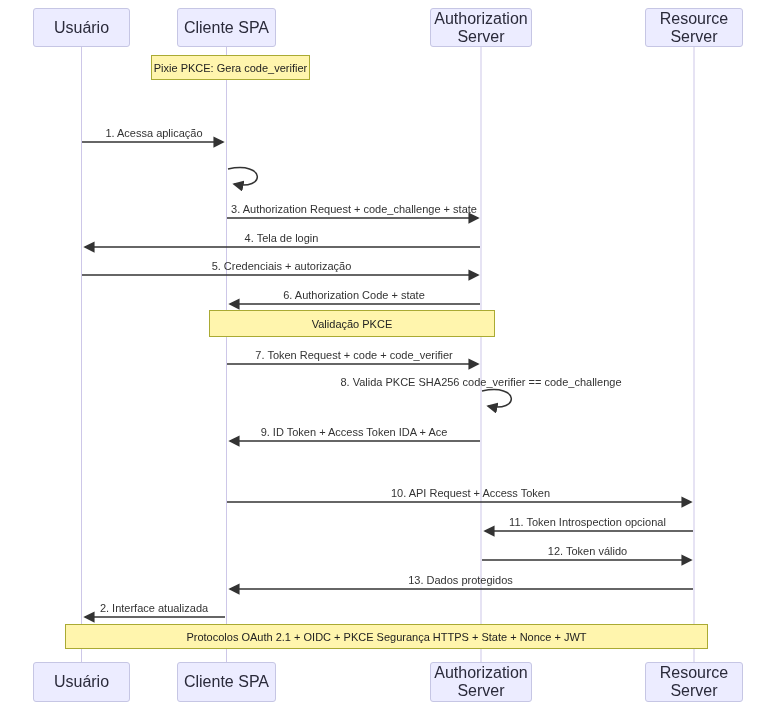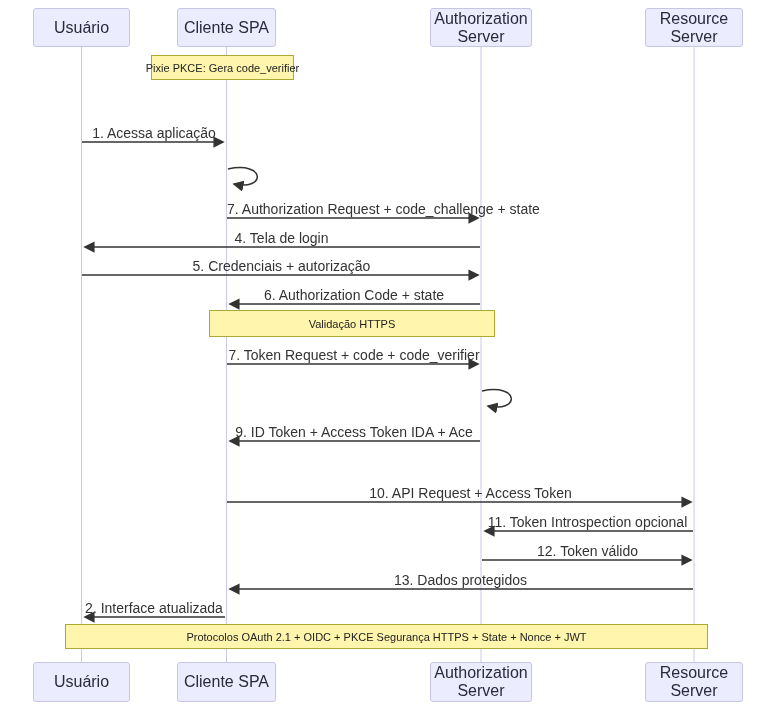--- a/index.html
+++ b/index.html
@@ -12,21 +12,21 @@
     position:absolute;display:flex;align-items:center;justify-content:center;
     background:#ECECFF;border:1px solid #c6c6e4;border-radius:3px;
     font-size:16px;color:#2a2a3a;box-sizing:border-box;text-align:center;
   }
   .note-box{
     position:absolute;display:flex;align-items:center;justify-content:center;
     background:#FFF5AD;border:1px solid #AAAA33;
     font-size:11px;color:#222222;box-sizing:border-box;text-align:center;white-space:nowrap;
   }
   .msg-label{
-    position:absolute;height:14px;line-height:14px;font-size:14px;color:#333333;
+    position:absolute;height:14px;line-height:14px;font-size:11px;color:#333333;
     text-align:center;white-space:nowrap;overflow:visible;
   }
 </style>
 </head>
 <body>
 
 <div id="canvas">
 
   <svg id="diagram-svg" viewBox="0 0 784 720">
     <defs>
@@ -75,36 +75,37 @@
   <div class="actor-box" style="left:177px;top:662px;width:99px;height:40px;">
       <span>Cliente SPA</span>
     </div>
   <div class="actor-box" style="left:430px;top:662px;width:102px;height:40px;">
       <span>Authorization Server</span>
     </div>
   <div class="actor-box" style="left:645px;top:662px;width:98px;height:40px;">
       <span>Resource Server</span>
     </div>
 
-  <div class="note-box" style="left:151px;top:55px;width:143px;height:25px;">
+  <div class="note-box" style="left:151px;top:55px;width:159px;height:25px;">
       <span>Pixie PKCE: Gera code_verifier</span>
     </div>
   <div class="note-box" style="left:209px;top:310px;width:286px;height:27px;">
-      <span>Validação HTTPS</span>
+      <span>Validação PKCE</span>
     </div>
   <div class="note-box" style="left:65px;top:624px;width:643px;height:25px;">
       <span>Protocolos OAuth 2.1 + OIDC + PKCE Segurança HTTPS + State + Nonce + JWT</span>
     </div>
 
   <div class="msg-label" style="left:82px;top:126px;width:144px;">1. Acessa aplicação</div>
-  <div class="msg-label" style="left:227px;top:202px;width:254px;">7. Authorization Request + code_challenge + state</div>
+  <div class="msg-label" style="left:227px;top:202px;width:254px;">3. Authorization Request + code_challenge + state</div>
   <div class="msg-label" style="left:82px;top:231px;width:399px;">4. Tela de login</div>
   <div class="msg-label" style="left:82px;top:259px;width:399px;">5. Credenciais + autorização</div>
   <div class="msg-label" style="left:227px;top:288px;width:254px;">6. Authorization Code + state</div>
   <div class="msg-label" style="left:227px;top:348px;width:254px;">7. Token Request + code + code_verifier</div>
+  <div class="msg-label" style="left:271px;top:375px;width:420px;">8. Valida PKCE SHA256 code_verifier == code_challenge</div>
   <div class="msg-label" style="left:227px;top:425px;width:254px;">9. ID Token + Access Token IDA + Ace</div>
   <div class="msg-label" style="left:237px;top:486px;width:467px;">10. API Request + Access Token</div>
   <div class="msg-label" style="left:481px;top:515px;width:213px;">11. Token Introspection opcional</div>
   <div class="msg-label" style="left:481px;top:544px;width:213px;">12. Token válido</div>
   <div class="msg-label" style="left:227px;top:573px;width:467px;">13. Dados protegidos</div>
   <div class="msg-label" style="left:82px;top:601px;width:144px;">2. Interface atualizada</div>
 
 </div>
 
 </body></html>

